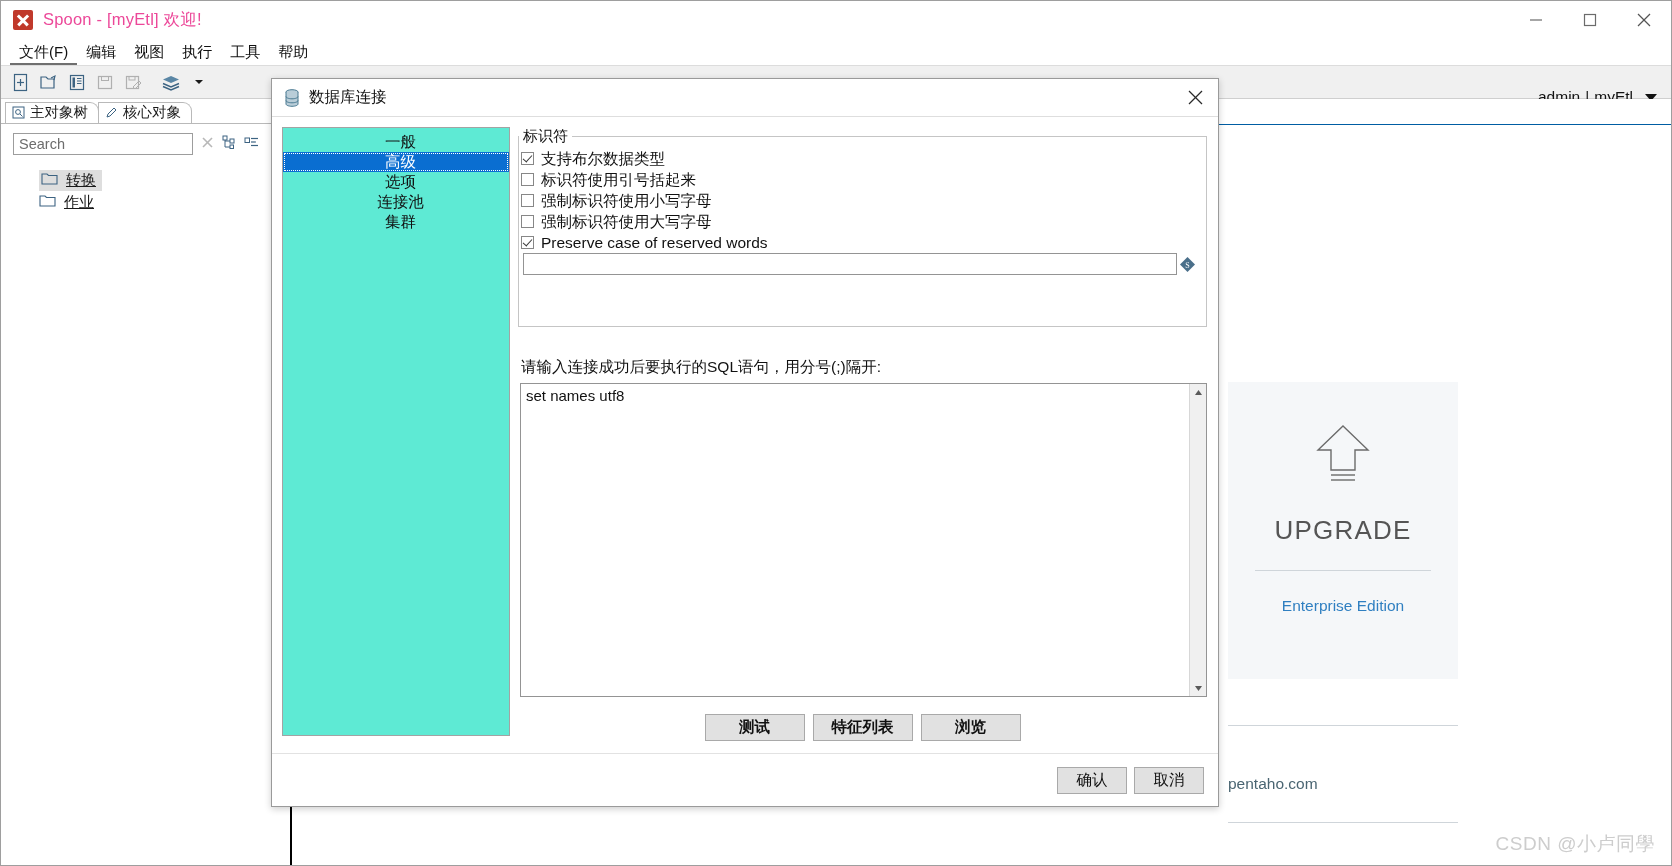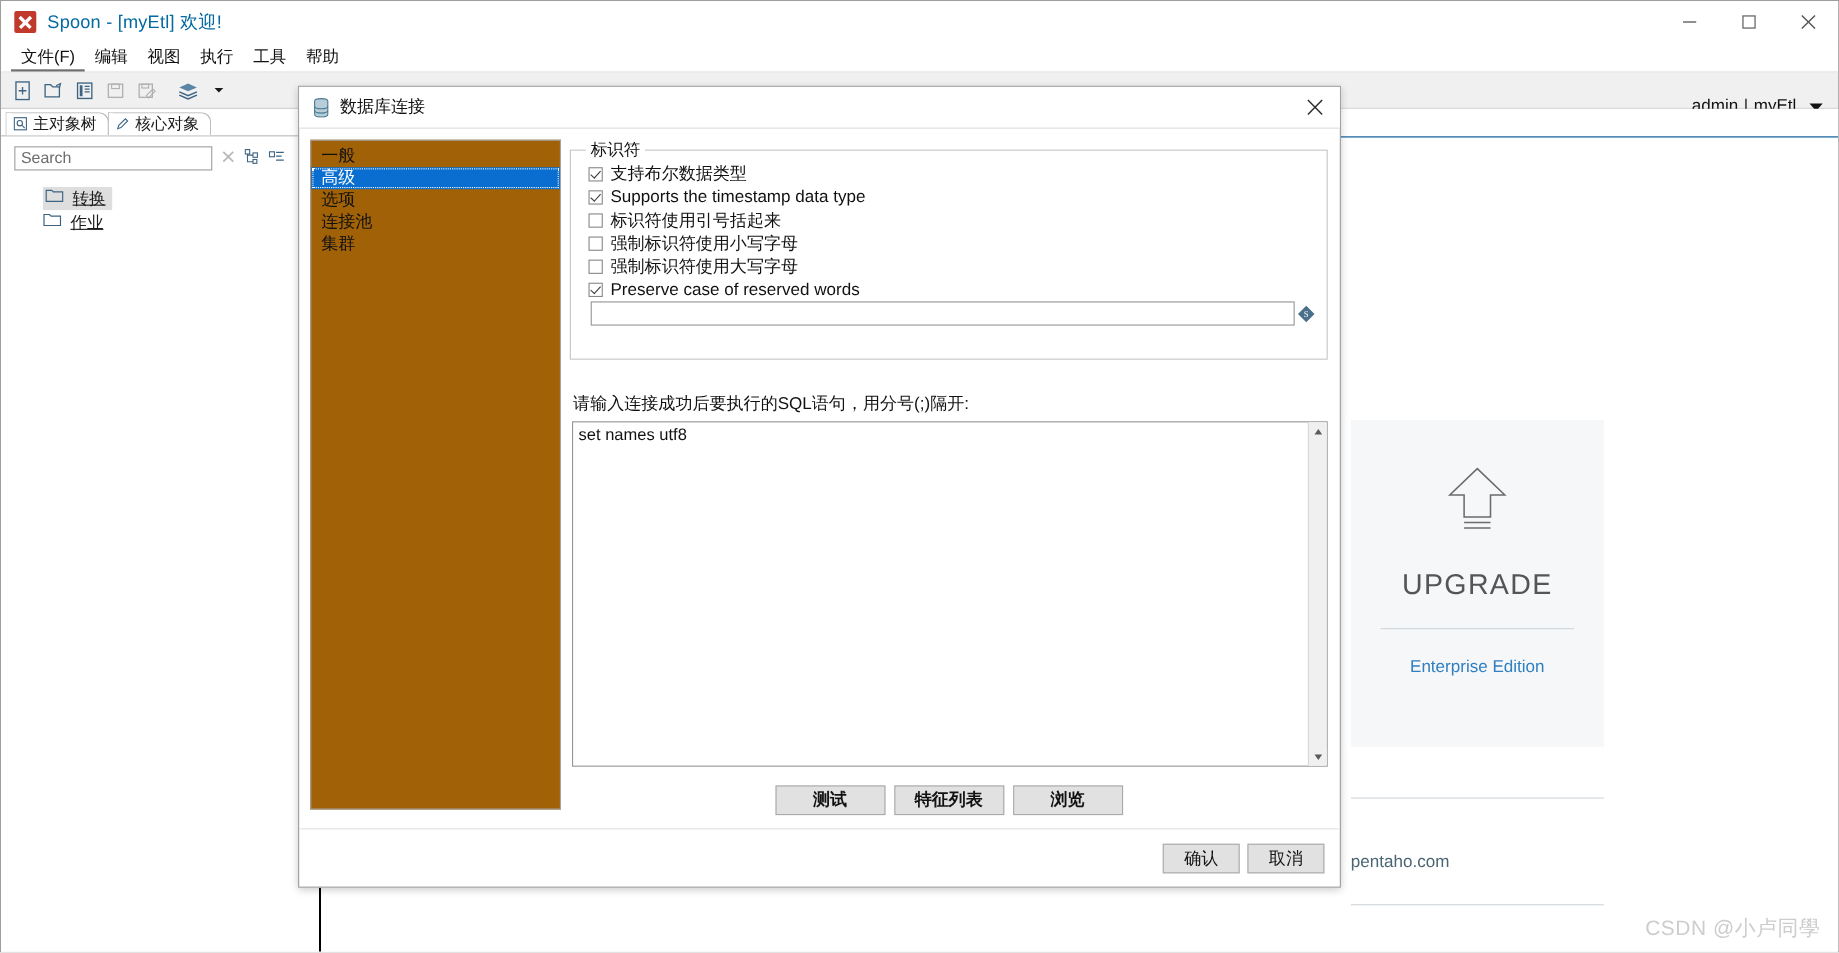--- a/index.html
+++ b/index.html
@@ -51,21 +51,21 @@
     position: absolute;
     background: #ffffff;
     left: 3px; top: 9px;
     width: 14px; height: 2.5px;
   }
   #app-icon:before { transform: rotate(45deg); }
   #app-icon:after  { transform: rotate(-45deg); }
   #title-text {
     margin-left: 10px;
     font-size: 16.5px;
-    color: #0369a1;
+    color: #ec4899;
     letter-spacing: .2px;
   }
   .winbtns {
     position: absolute;
     right: 0; top: 0;
     height: 37px;
     display: flex;
   }
   .winbtn {
     width: 54px; height: 37px;
@@ -329,26 +329,27 @@
     flex: 1;
     display: flex;
     min-height: 0;
     padding: 10px 9px 0 6px;
     box-sizing: border-box;
   }
   #nav-list {
     width: 228px;
     min-width: 228px;
     border: 1px solid #a3a3a3;
-    background: #a16207;
+    background: #5eead4;
     box-sizing: border-box;
     padding: 4px 0 0 0;
     height: 609px;
     align-self: flex-start;
     margin-left: 4px;
+    text-align: center;
   }
   .nav-item {
     height: 20px;
     line-height: 20px;
     font-size: 15.5px;
     padding-left: 9px;
     color: #111;
   }
   .nav-item.selected {
     background: #0a6ed1;
@@ -360,21 +361,21 @@
     flex: 1;
     min-width: 0;
     margin-left: 8px;
     margin-right: 2px;
     display: flex;
     flex-direction: column;
   }
   fieldset#ident-group {
     border: 1px solid #c5c5c5;
     margin: 0;
-    padding: 2px 10px 10px 14px;
+    padding: 2px 10px 10px 0;
     height: 200px;
     box-sizing: border-box;
   }
   fieldset#ident-group legend {
     font-size: 15px;
     padding: 0 4px;
     color: #111;
   }
   .chk-row {
     display: flex;
@@ -718,24 +719,20 @@
     <div id="panel-right">
 
       <fieldset id="ident-group">
         <legend>标识符</legend>
 
         <div class="chk-row">
           <span class="chkbox checked"></span>
           <span class="chk-label">支持布尔数据类型</span>
         </div>
         <div class="chk-row">
-          <span class="chkbox checked"></span>
-          <span class="chk-label">Supports the timestamp data type</span>
-        </div>
-        <div class="chk-row">
           <span class="chkbox"></span>
           <span class="chk-label">标识符使用引号括起来</span>
         </div>
         <div class="chk-row">
           <span class="chkbox"></span>
           <span class="chk-label">强制标识符使用小写字母</span>
         </div>
         <div class="chk-row">
           <span class="chkbox"></span>
           <span class="chk-label">强制标识符使用大写字母</span>

